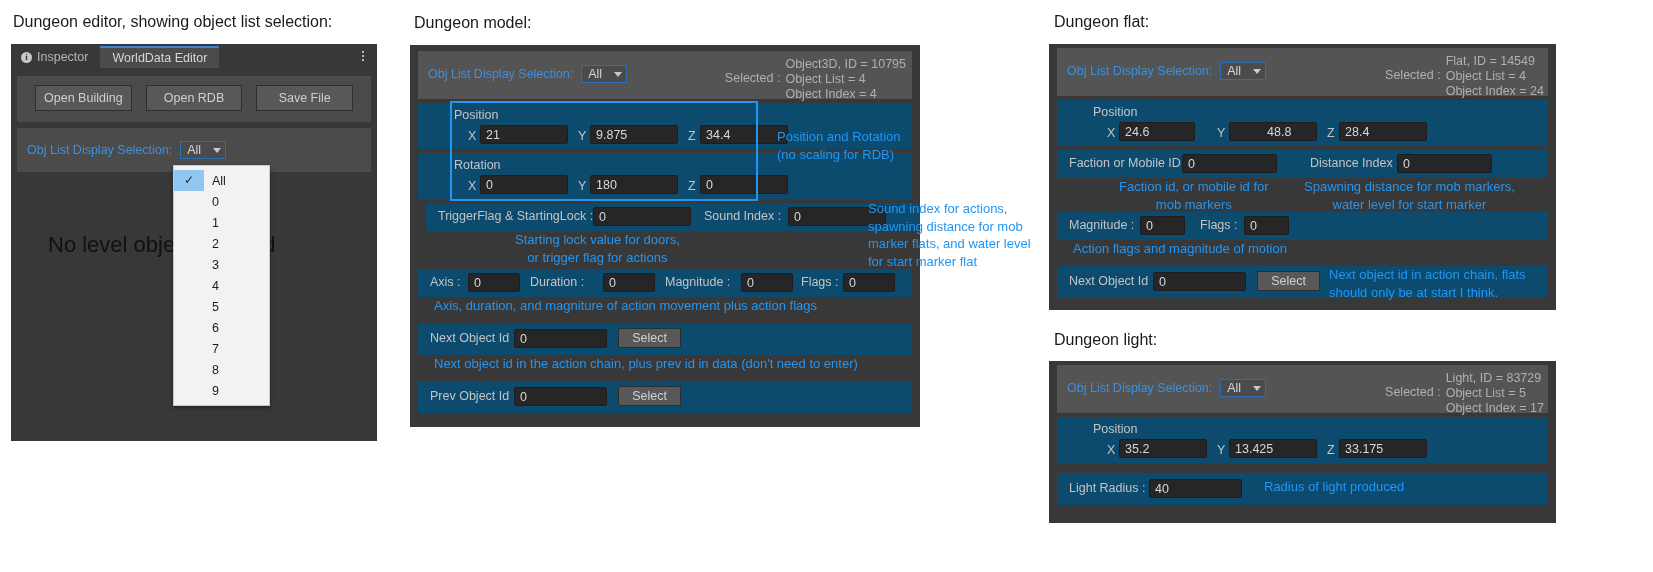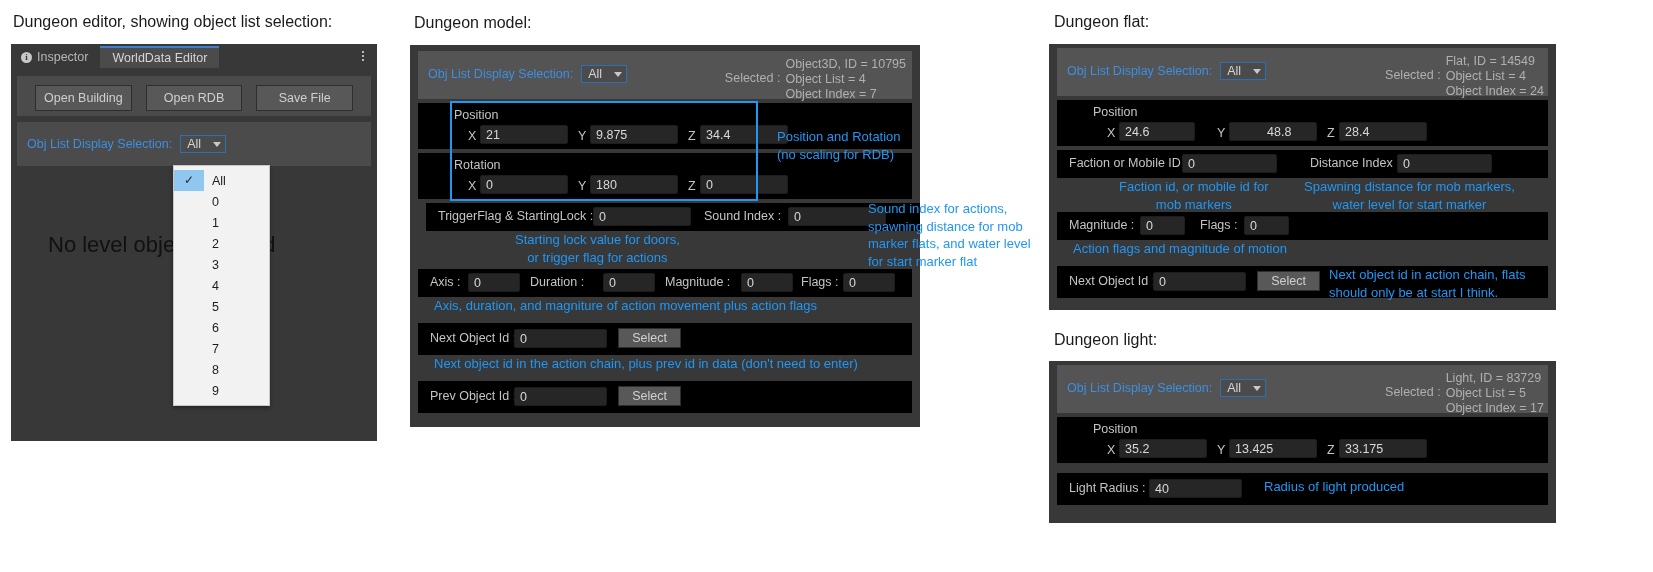--- a/index.html
+++ b/index.html
@@ -169,21 +169,21 @@
     display: flex;
     align-items: flex-start;
     gap: 5px;
   }
   .selblock .vals {
     display: flex;
     flex-direction: column;
     line-height: 15px;
   }
   .row-band {
-    background: #000000;
+    background: #0c4a6e;
     box-sizing: border-box;
     position: relative;
   }
   .hl-box {
     position: absolute;
     border: 2px solid #2196f3;
     box-sizing: border-box;
     pointer-events: none;
   }
   
@@ -241,21 +241,21 @@
       <div class="tab active">
         <span>WorldData Editor</span>
       </div>
       <div class="kebab">
         <i></i>
           <i></i>
           <i></i>
       </div>
     </div>
 
-    <div class="group" style="margin-top:8px; height:40px; padding:9px 18px;">
+    <div class="group" style="margin-top:8px; height:46px; padding:9px 18px;">
       <div class="btnrow">
         <button class="ubtn" style="width:100px;">Open Building</button>
         <button class="ubtn" style="width:100px;">Open RDB</button>
         <button class="ubtn" style="width:100px;">Save File</button>
       </div>
     </div>
 
     <div class="group" style="margin-top:6px; height:44px; padding:12px 10px; display:flex; align-items:center; gap:8px;">
       <span class="label-blue">Obj List Display Selection:</span>
       <span class="dropdown">
@@ -325,21 +325,21 @@
         <span class="dropdown">
           <span>All</span>
           <span class="caret"></span>
         </span>
       </div>
       <div class="selblock" style="right:6px; top:6px;">
         <span class="label-dim" style="padding-top:14px;">Selected :</span>
         <span class="vals">
           <span class="label-dim">Object3D, ID = 10795</span>
           <span class="label-dim">Object List = 4</span>
-          <span class="label-dim">Object Index = 7</span>
+          <span class="label-dim">Object Index = 4</span>
         </span>
       </div>
     </div>
 
     <div class="row-band" style="position:absolute; left:8px; top:58px; width:494px; height:46px;">
       <span class="label-grey" style="position:absolute; left:36px; top:5px;">Position</span>
       <span class="label-grey" style="position:absolute; left:50px; top:26px;">X</span>
       <span class="field" style="position:absolute; left:62px; top:22px; width:88px;">21</span>
       <span class="label-grey" style="position:absolute; left:160px; top:26px;">Y</span>
       <span class="field" style="position:absolute; left:172px; top:22px; width:88px;">9.875</span>

